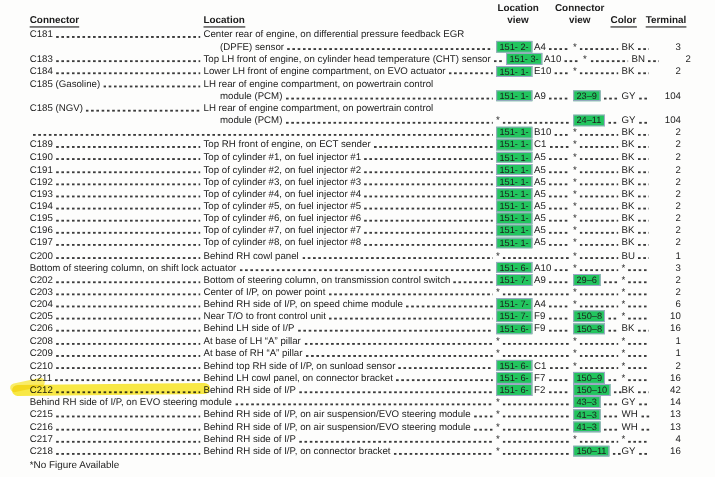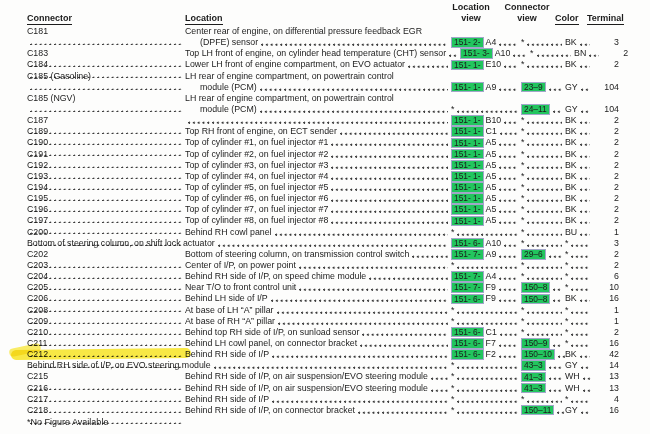--- a/index.html
+++ b/index.html
@@ -16,21 +16,21 @@
   .hdr .u{border-bottom:1px solid #1c1c1c;padding-bottom:1px;display:inline-block;}
   .hdr2{position:absolute;font-size:9px;font-weight:bold;text-align:center;white-space:nowrap;}
   
   .tbody{position:absolute;left:27px;top:26px;width:592px;}
   .line{
     display:flex;height:11.15px;position:relative;
     font-size:8.8px;line-height:11px;white-space:nowrap;
     align-items:flex-start;
   }
   .cell{flex:none;display:flex;box-sizing:border-box;overflow:hidden;}
-  .conn{width:158px;flex-direction:column;}
+  .conn{width:158px;}
   .lv{width:70px;}
   .cv{width:44px;}
   .col{width:28px;}
   .term{width:26px;display:block;text-align:right;}
   .indent{width:173px;flex:none;}
   .loctext{flex:none;}
   .leader{
     flex:1 1 8px;min-width:8px;height:11px;margin:0 3px;
     background-image:radial-gradient(circle at 1.2px 7.6px,#3b3b3b 0.95px,transparent 1.25px);
     background-size:4.8px 11px;
@@ -192,24 +192,20 @@
           <span class="ref">24–11</span>
           <span class="leader"></span>
         </span>
         <span class="cell col">
           <span>GY</span>
           <span class="leader"></span>
         </span>
         <span class="cell term">104</span>
       </div>
       <div class="line">
-        <span class="cell conn">
-          <span class="ctext">C187</span>
-          <span class="leader"></span>
-        </span>
         <span class="leader"></span>
         <span class="cell lv">
           <span class="ref">151- 1-</span>
           <span class="grid">B10</span>
           <span class="leader"></span>
         </span>
         <span class="cell cv">
           <span class="ast">*</span>
           <span class="leader"></span>
         </span>

